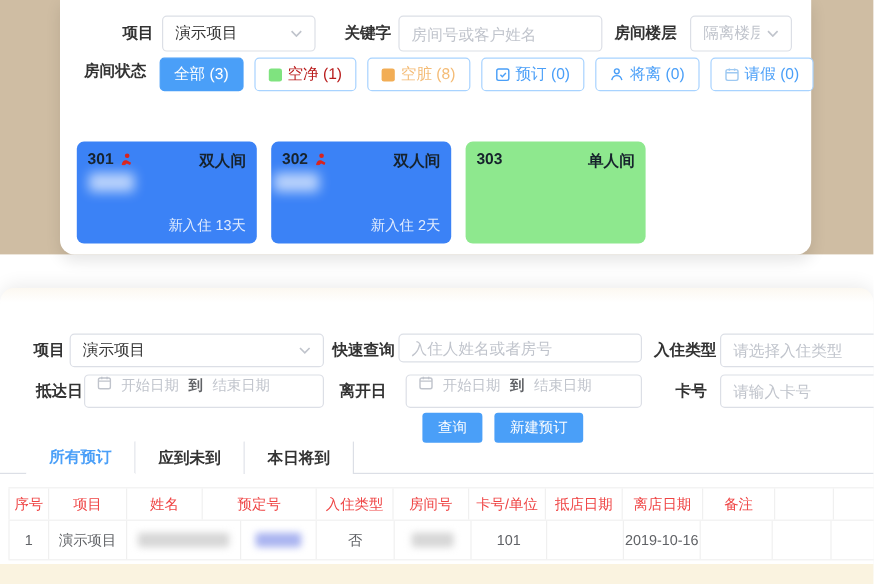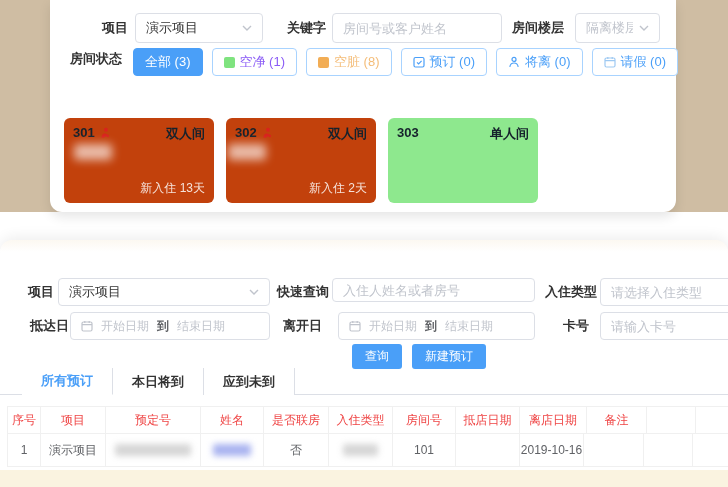--- a/index.html
+++ b/index.html
@@ -20,43 +20,43 @@
             font-size:13px;color:#333;box-sizing:border-box;outline:none;font-family:inherit;}
   input.inp::placeholder{color:#c0c4cc;}
   .chev{flex:none;margin-left:6px;display:flex;}
 
   
   #status-row{left:83px;top:48px;display:flex;gap:9px;align-items:center;}
   .st-btn{height:26px;border:1px solid #a8d3ff;border-radius:4px;background:#fff;
           display:inline-flex;align-items:center;gap:5px;padding:0 11px;font-size:13px;
           color:#4a9ff8;cursor:pointer;white-space:nowrap;justify-content:flex-end;}
   .st-btn.active{background:#4a9ff8;border-color:#4a9ff8;color:#fff;}
-  .st-btn.clean{color:#8b5cf6;}
+  .st-btn.clean{color:#b91c1c;}
   .st-btn.dirty{color:#f4bc77;}
   .sq{width:11px;height:11px;border-radius:2px;flex:none;}
   .sq.green{background:#7fe37f;} .sq.orange{background:#f2ad55;}
 
   
   .room{position:absolute;top:118px;width:150px;height:85px;border-radius:6px;padding:7px 9px;
         box-sizing:border-box;cursor:pointer;}
-  .room.blue{background:#c2410c;} .room.green{background:#8ee88e;}
+  .room.blue{background:#3b82f6;} .room.green{background:#8ee88e;}
   .room-head{display:flex;justify-content:space-between;align-items:flex-start;
              font-size:13px;font-weight:bold;color:#16222c;}
   .room-num{display:flex;align-items:center;gap:4px;}
   .room-note{position:absolute;right:9px;bottom:6px;font-size:12px;color:rgba(255,255,255,.85);}
   .blur-patch{position:absolute;left:10px;top:26px;width:38px;height:16px;border-radius:3px;
               background:rgba(255,255,255,.65);filter:blur(5px);}
 
   
   #bottom-panel{left:0;top:240px;width:728px;height:247px;background:#fff;
                 border-radius:14px 14px 0 0;box-shadow:0 -3px 14px rgba(0,0,0,.07);}
   .panel-tint{position:absolute;top:0;left:0;right:0;height:12px;
               background:linear-gradient(#fcf8f1,#fff);border-radius:14px 14px 0 0;}
   .date-box{height:28px;border:1px solid #dcdfe6;border-radius:4px;background:#fff;
-            display:flex;align-items:center;gap:8px;padding:0 10px;font-size:12px;box-sizing:border-box;}
+            display:flex;align-items:flex-start;gap:8px;padding:0 10px;font-size:12px;box-sizing:border-box;}
   .date-box .ph{color:#c0c4cc;}
   .date-box .to{color:#606266;font-weight:bold;font-size:12px;}
   .btn{height:25px;border:none;border-radius:3px;background:#4a9ff8;color:#fff;font-size:12px;
        padding:0 13px;display:inline-flex;align-items:center;cursor:pointer;font-family:inherit;}
 
   
   #tabs{left:0;top:128px;right:0;height:27px;display:flex;border-bottom:1px solid #dcdfe6;padding-left:22px;}
   .tab{height:27px;padding:0 19px;display:flex;align-items:center;font-size:13px;font-weight:bold;
        color:#333;border-right:1px solid #dcdfe6;background:#fff;cursor:pointer;box-sizing:border-box;}
   .tab.active{color:#4a9ff8;border-bottom:1px solid #fff;margin-bottom:-1px;}
@@ -251,33 +251,33 @@
     <input class="inp" style="height: 28px;" placeholder="请输入卡号">
   </div>
 
   <div class="abs" style="left:352px;top:104px;display:flex;gap:10px;">
     <button class="btn">查询</button>
     <button class="btn">新建预订</button>
   </div>
 
   <div id="tabs" class="abs">
     <div class="tab active">所有预订</div>
+    <div class="tab">应到未到</div>
     <div class="tab">本日将到</div>
-    <div class="tab">应到未到</div>
   </div>
 
   <div id="res-table" class="abs">
     <div class="trow thead">
       <div class="tc" style="width:33px;">序号</div>
       <div class="tc" style="width:65px;">项目</div>
+      <div class="tc" style="width:63px;">姓名</div>
       <div class="tc" style="width:95px;">预定号</div>
-      <div class="tc" style="width:63px;">姓名</div>
-      <div class="tc" style="width:65px;">是否联房</div>
       <div class="tc" style="width:64px;">入住类型</div>
       <div class="tc" style="width:63px;">房间号</div>
+      <div class="tc" style="width:64px;">卡号/单位</div>
       <div class="tc" style="width:64px;">抵店日期</div>
       <div class="tc" style="width:67px;">离店日期</div>
       <div class="tc" style="width:60px;">备注</div>
       <div class="tc" style="width:50px;"></div>
     </div>
     <div class="trow tbody">
       <div class="tc" style="width:33px;">1</div>
       <div class="tc" style="width:65px;">演示项目</div>
       <div class="tc" style="width:95px;">
           <span class="tblur gray"></span>

